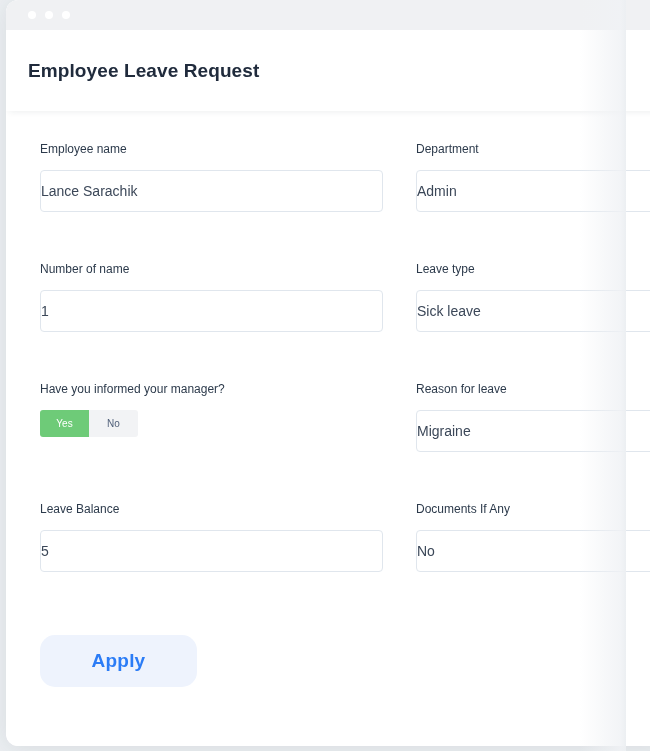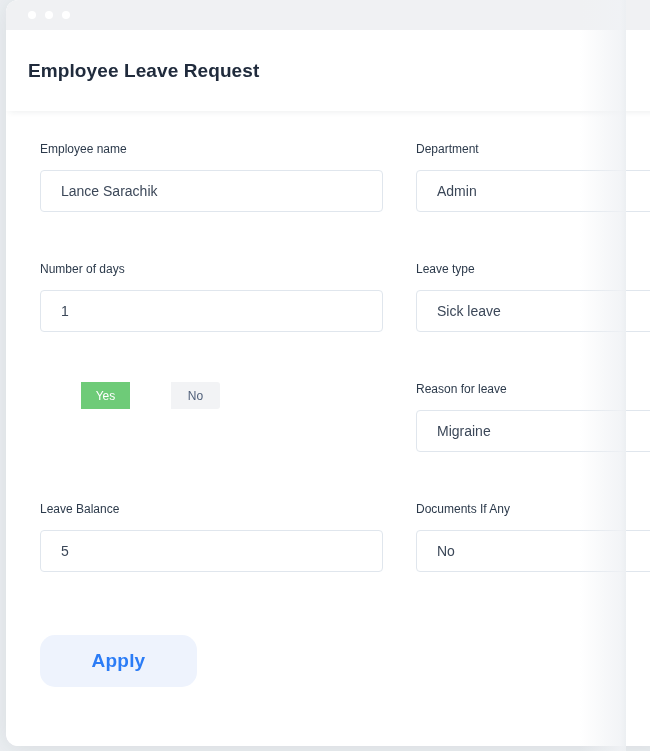--- a/index.html
+++ b/index.html
@@ -113,21 +113,21 @@
     margin-bottom: 14px;
     white-space: nowrap;
   }
   .field-input {
     box-sizing: border-box;
     width: 100%;
     height: 42px;
     border: 1px solid #e0e6ed;
     border-radius: 4px;
     background: #ffffff;
-    padding: 0 20px;
+    padding: 0 0;
     font-family: "Liberation Sans", sans-serif;
     font-size: 14px;
     color: #3b4758;
     outline: none;
     display: flex;
     align-items: center;
   }
 
   
   .segmented {
@@ -135,25 +135,24 @@
     border-radius: 3px;
     overflow: hidden;
     height: 27px;
   }
   .seg-btn {
     display: flex;
     align-items: center;
     justify-content: center;
     min-width: 49px;
     padding: 0 11px;
-    font-size: 12px;
+    font-size: 10px;
     font-family: "Liberation Sans", sans-serif;
     border: none;
     cursor: pointer;
-    margin-left: 41px;
   }
   .seg-btn.on {
     background: #6ecb78;
     color: #ffffff;
   }
   .seg-btn.off {
     background: #f2f3f5;
     color: #51607a;
   }
 
@@ -215,30 +214,31 @@
             <div class="field-label">Employee name</div>
             <div class="field-input" placeholder="Employee name">Lance Sarachik</div>
           </div>
 
           <div class="field">
             <div class="field-label">Department</div>
             <div class="field-input" placeholder="Department">Admin</div>
           </div>
 
           <div class="field">
-            <div class="field-label">Number of days</div>
+            <div class="field-label">Number of name</div>
             <div class="field-input" placeholder="Number of days">1</div>
           </div>
 
           <div class="field">
             <div class="field-label">Leave type</div>
             <div class="field-input" placeholder="Leave type">Sick leave</div>
           </div>
 
           <div class="field">
+            <div class="field-label">Have you informed your manager?</div>
             <div class="segmented">
               <button class="seg-btn on">Yes</button>
               <button class="seg-btn off">No</button>
             </div>
           </div>
 
           <div class="field">
             <div class="field-label">Reason for leave</div>
             <div class="field-input" placeholder="Reason for leave">Migraine</div>
           </div>

